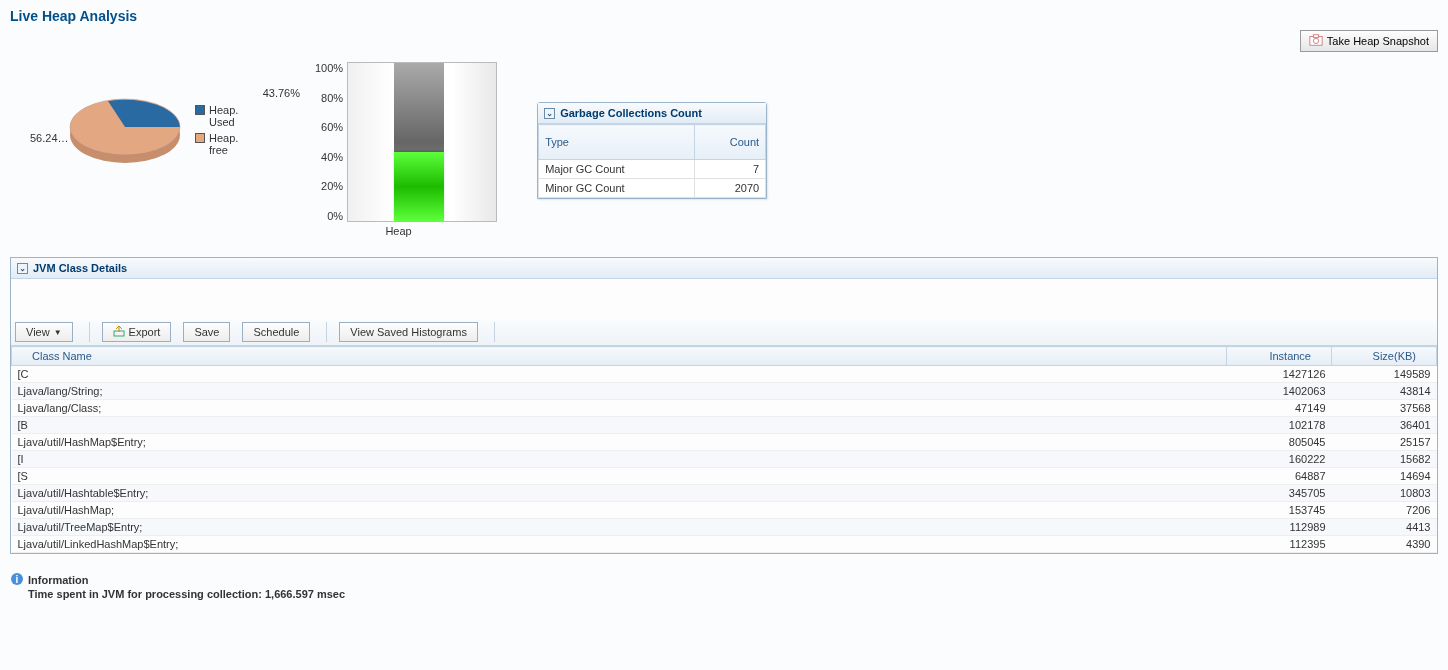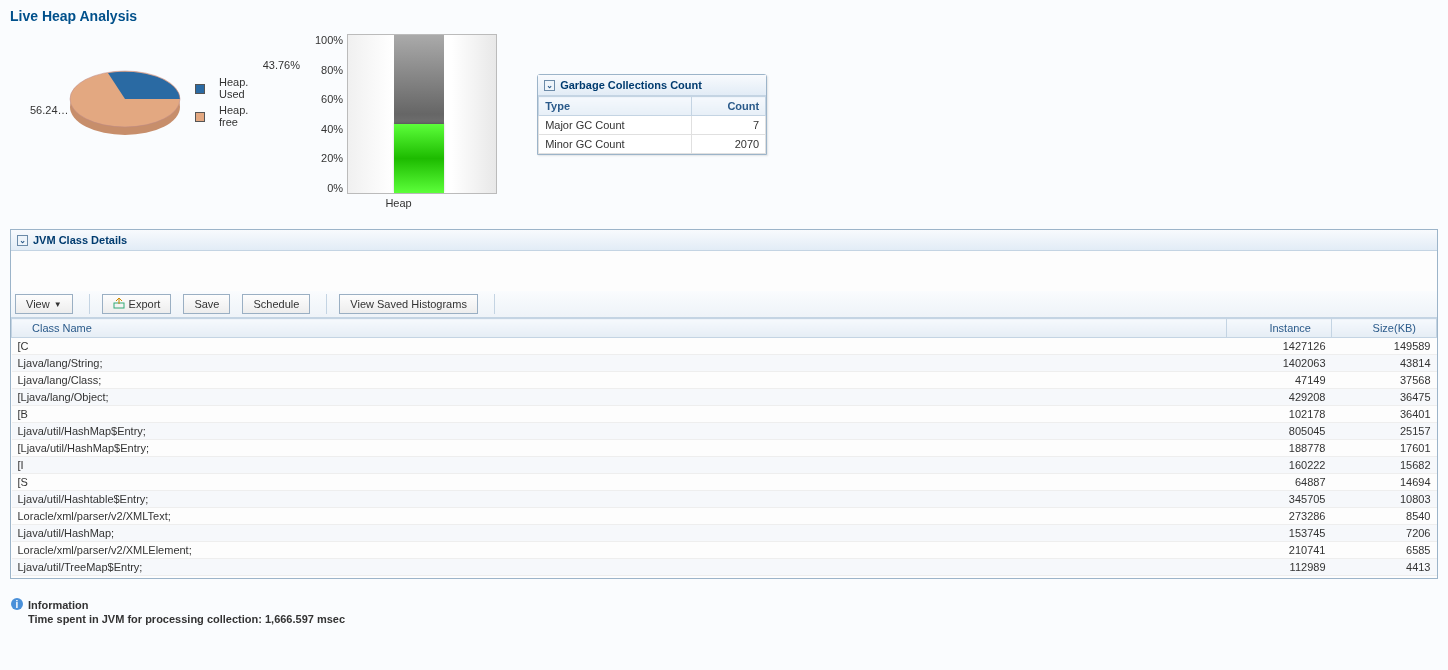--- a/index.html
+++ b/index.html
@@ -11,37 +11,37 @@
 .snapshot-btn svg { width:14px; height:14px; }
 
 .charts-row { display:flex; gap:40px; align-items:flex-start; margin:10px 0 20px 50px; }
 
 
 .pie-wrap { position:relative; width:200px; height:140px; display:flex; align-items:center; }
 svg.pie-svg { width:130px; height:90px; }
 .pie-label-left { position:absolute; left:-30px; top:70px; font-size:11px; color:#333; }
 .pie-label-right { position:absolute; right:-40px; top:25px; font-size:11px; color:#333; }
 .legend { margin-left:5px; font-size:11px; color:#333; }
-.legend-item { display:flex; align-items:center; gap:14px; margin-bottom:4px; }
+.legend-item { display:flex; align-items:flex-start; gap:4px; margin-bottom:4px; }
 .legend-swatch { width:10px; height:10px; border:1px solid #555; margin-top:1px; }
 
 
 .bar-wrap { display:flex; gap:4px;margin-left:15px; }
 .bar-axis { display:flex; flex-direction:column; justify-content:space-between; height:160px; text-align:right; font-size:11px; color:#333; }
 .bar-plot { border:1px solid #bbb; width:150px; height:160px; position:relative; background:linear-gradient(to right,#f0f0f0,#fff 30%,#fff 70%,#e8e8e8); }
 .bar-gray { position:absolute; left:46px; width:50px; top:0; bottom:0; background:linear-gradient(#aaa,#666 50%,#aaa); }
 .bar-green { position:absolute; left:46px; width:50px; bottom:0; background:linear-gradient(#5cff3a,#1dbb00 50%,#5cff3a); box-shadow:0 -1px 2px rgba(0,0,0,.2); }
 .bar-label { text-align:center; font-size:11px; margin-top:3px; }
 
 
 .panel { border:1px solid #9cb4c9; background:#fdfdfd; border-radius:3px 3px 0 0; box-shadow:1px 1px 2px rgba(0,0,0,.1); }
 .panel-hd { background:linear-gradient(#f8fafd,#e2ecf6); border-bottom:1px solid #c4d4e3; padding:4px 6px; font-weight:bold; color:#003b6f; display:flex; align-items:center; gap:5px; }
 .collapse-icon { width:11px; height:11px; border:1px solid #6b8aa8; background:#eef4fa; display:flex; align-items:center; justify-content:center; font-size:8px; color:#2a5a8a; cursor:pointer; }
 .gc-table { width:100%; border-collapse:collapse; font-size:11px; }
-.gc-table th { background:linear-gradient(#f5f9fd,#e7eff7); color:#2a5a8a; font-weight:bold; text-align:left; padding:3px 6px; border:1px solid #c4d4e3; }
+.gc-table th { background:linear-gradient(#f5f9fd,#e7eff7); color:#2a5a8a; font-weight:normal; text-align:left; padding:11px 6px; border:1px solid #c4d4e3; }
 .gc-table th.right, .gc-table td.right { text-align:right; }
 .gc-table td { padding:3px 6px; border:1px solid #e0e0e0; background:#fff; }
 .gc-panel { width:230px; margin-top:40px; }
 
 
 .jvm-panel { border:1px solid #9cb4c9; background:#fdfdfd; margin-top:10px; }
 .toolbar { display:flex; border-bottom:1px solid #c4d4e3; background:linear-gradient(#fafcfe,#eef3f8); padding:3px 4px; gap:8px;margin-top:40px; }
 .tbtn { background:linear-gradient(#fdfdfd,#ededed); border:1px solid #9aafc3; padding:2px 10px; font-size:11px; color:#333; cursor:pointer; margin-right:4px; display:flex; align-items:center; gap:4px; }
 .tbtn .caret { font-size:8px; }
 .toolbar-sep { width:1px; background:#c4d4e3; margin:0 4px; }
@@ -67,20 +67,32 @@
 .class-table-wrap::-webkit-scrollbar { width:16px; }
 .class-table-wrap::-webkit-scrollbar-track { background:#eef3f8; border-left:1px solid #c4d4e3; }
 .class-table-wrap::-webkit-scrollbar-thumb { background:#c9d6e4; border:1px solid #9cb4c9; }
 </style>
 </head>
 <body>
 
 <div class="page">
   <div class="page-title">Live Heap Analysis</div>
 
+  <div class="top-bar">
+    <button class="snapshot-btn">
+      <span>
+        <svg viewBox="0 0 16 16">
+            <rect x="1" y="4" width="14" height="10" fill="#fff" stroke="#c77" stroke-width="1"></rect>
+            <circle cx="8" cy="9" r="3" fill="none" stroke="#c77"></circle>
+            <rect x="5" y="2" width="6" height="3" fill="#fff" stroke="#c77"></rect>
+          </svg>
+      </span>
+      <span>Take Heap Snapshot</span>
+    </button>
+  </div>
 
   <div class="charts-row">
 
     <div class="pie-wrap">
       <div class="pie-label-left">56.24…</div>
       <svg class="pie-svg" viewBox="0 0 130 90">
 
         <ellipse cx="65" cy="48" rx="55" ry="28" fill="#c78e6b"></ellipse>
         <ellipse cx="65" cy="40" rx="55" ry="28" fill="#e3a881"></ellipse>
         <path d="M65 40 L120 40 A55 28 0 0 0 48 14 Z" fill="#2a6aa3"></path>
@@ -196,68 +208,48 @@
               <td>Ljava/lang/String;</td>
               <td class="num">1402063</td>
               <td class="num">43814</td>
             </tr>
             <tr>
               <td>Ljava/lang/Class;</td>
               <td class="num">47149</td>
               <td class="num">37568</td>
             </tr>
             <tr>
-              <td>[Ljava/lang/Object;</td>
-              <td class="num">429208</td>
-              <td class="num">36475</td>
-            </tr>
-            <tr>
               <td>[B</td>
               <td class="num">102178</td>
               <td class="num">36401</td>
             </tr>
             <tr>
               <td>Ljava/util/HashMap$Entry;</td>
               <td class="num">805045</td>
               <td class="num">25157</td>
             </tr>
             <tr>
-              <td>[Ljava/util/HashMap$Entry;</td>
-              <td class="num">188778</td>
-              <td class="num">17601</td>
-            </tr>
-            <tr>
               <td>[I</td>
               <td class="num">160222</td>
               <td class="num">15682</td>
             </tr>
             <tr>
               <td>[S</td>
               <td class="num">64887</td>
               <td class="num">14694</td>
             </tr>
             <tr>
               <td>Ljava/util/Hashtable$Entry;</td>
               <td class="num">345705</td>
               <td class="num">10803</td>
             </tr>
             <tr>
-              <td>Loracle/xml/parser/v2/XMLText;</td>
-              <td class="num">273286</td>
-              <td class="num">8540</td>
-            </tr>
-            <tr>
               <td>Ljava/util/HashMap;</td>
               <td class="num">153745</td>
               <td class="num">7206</td>
-            </tr>
-            <tr>
-              <td>Loracle/xml/parser/v2/XMLElement;</td>
-              <td class="num">210741</td>
-              <td class="num">6585</td>
             </tr>
             <tr>
               <td>Ljava/util/TreeMap$Entry;</td>
               <td class="num">112989</td>
               <td class="num">4413</td>
             </tr>
             <tr>
               <td>Ljava/util/LinkedHashMap$Entry;</td>
               <td class="num">112395</td>
               <td class="num">4390</td>

